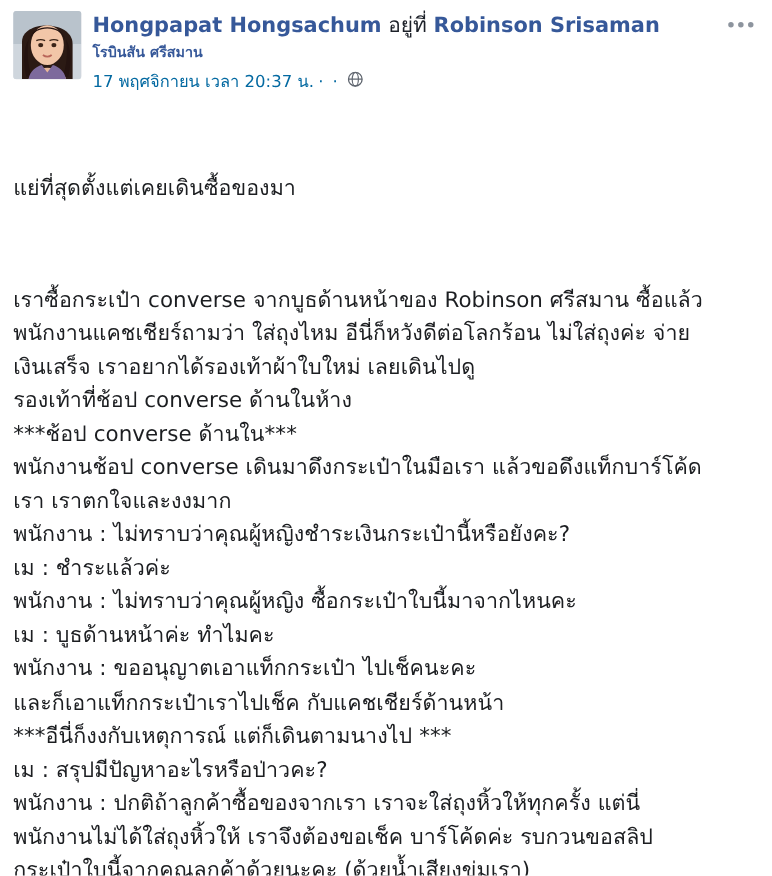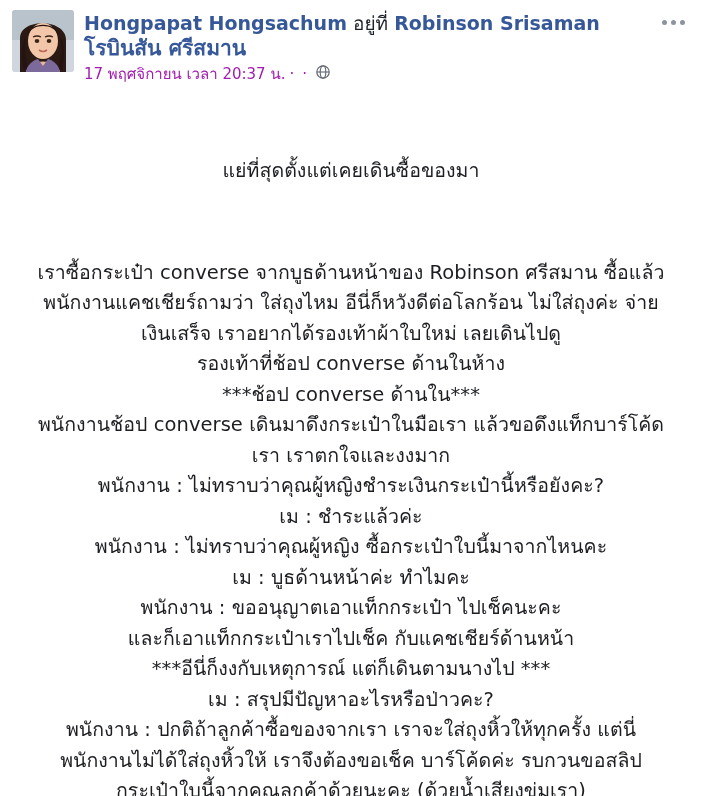--- a/index.html
+++ b/index.html
@@ -53,29 +53,29 @@
   }
   .action-text {
     color: #1d2129;
     font-weight: normal;
   }
   .place-name {
     color: #365899;
     font-weight: bold;
   }
   .line2 {
-    font-size: 21px;
+    font-size: 13px;
     line-height: 25px;
     color: #365899;
     font-weight: bold;
   }
   .meta {
     font-size: 15px;
     line-height: 22px;
-    color: #a21caf;
+    color: #0369a1;
     margin-top: 2px;
     display: flex;
     align-items: center;
     flex-wrap: nowrap;
     white-space: nowrap;
   }
   .meta .sep {
     margin: 0 4px;
   }
   .globe-icon {
@@ -105,21 +105,20 @@
     margin-top: 8px;
     font-size: 19.5px;
     line-height: 30.5px;
     color: #1c1e21;
     letter-spacing: 0.05px;
     white-space: pre-wrap;
     word-wrap: break-word;
   }
   .post-body p {
     margin: 0;
-    text-align: center;
   }
   .first-para {
     margin-bottom: 10px !important;
   }
 </style>
 </head>
 <body>
 
 <div class="post">
 

